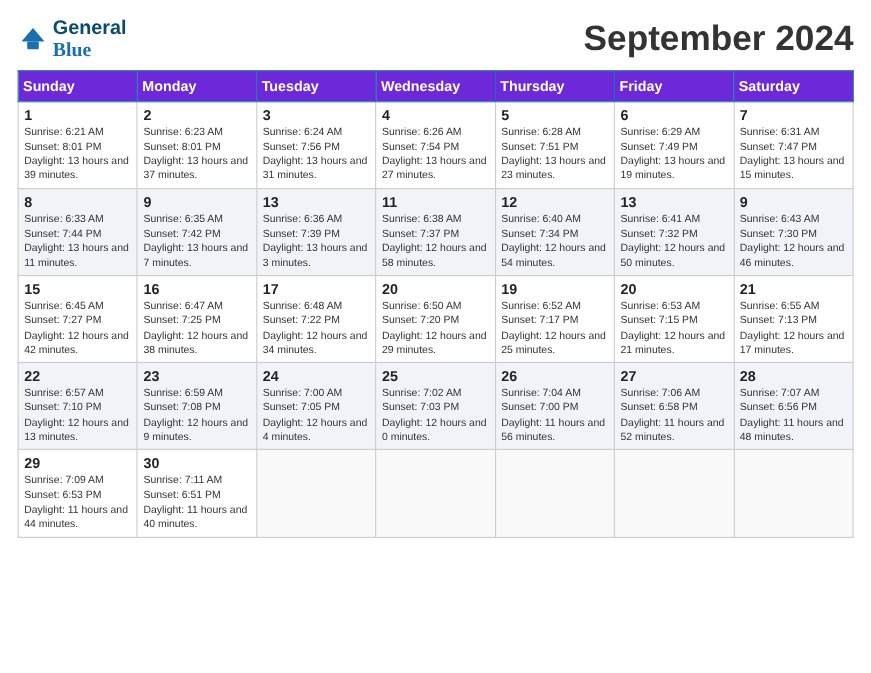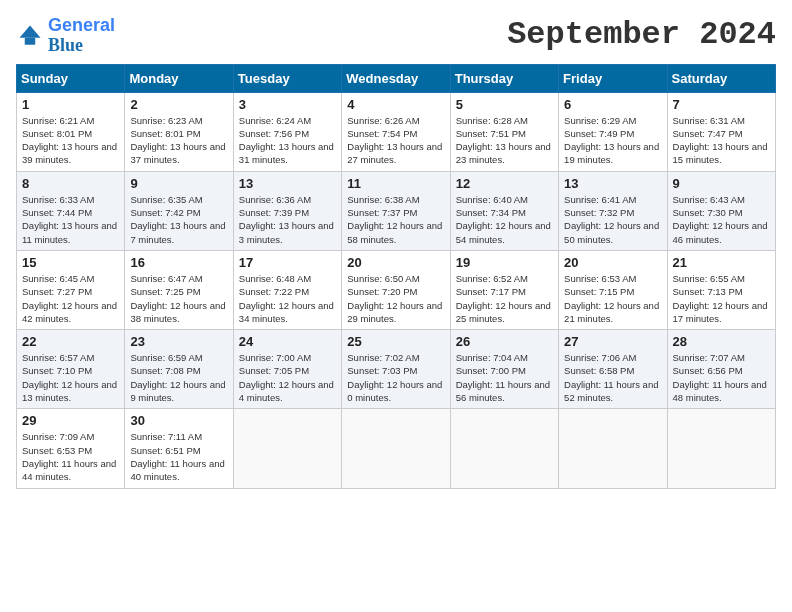--- a/index.html
+++ b/index.html
@@ -19,46 +19,45 @@
     .logo {
       display: flex;
       align-items: center;
       gap: 4px;
     }
     .logo-text {
       font-size: 18px;
       font-weight: bold;
       line-height: 1.1;
     }
-    .logo-general { color: #3b82f6; }
+    .logo-general { color: #0c4a6e; }
     .logo-blue { color: #1a6faf; font-family: Liberation Serif, serif; }
     .logo-icon {
       width: 28px;
       height: 28px;
     }
     .title-block {
       text-align: center;
-      font-family: Liberation Mono, monospace;
     }
     .month-title {
       font-size: 32px;
       font-weight: bold;
       color: #333;
     }
     .location {
       font-size: 14px;
       color: #555;
     }
     .calendar {
       width: 100%;
       border-collapse: collapse;
       border: 1px solid #ccc;
     }
     .calendar th {
-      background: #0369a1;
+      background: #6d28d9;
       color: #fff;
       font-size: 13px;
       font-weight: bold;
       padding: 6px 4px;
       text-align: left;
       border: 1px solid #1a6faf;
     }
     .calendar td {
       vertical-align: top;
       padding: 4px 5px;

